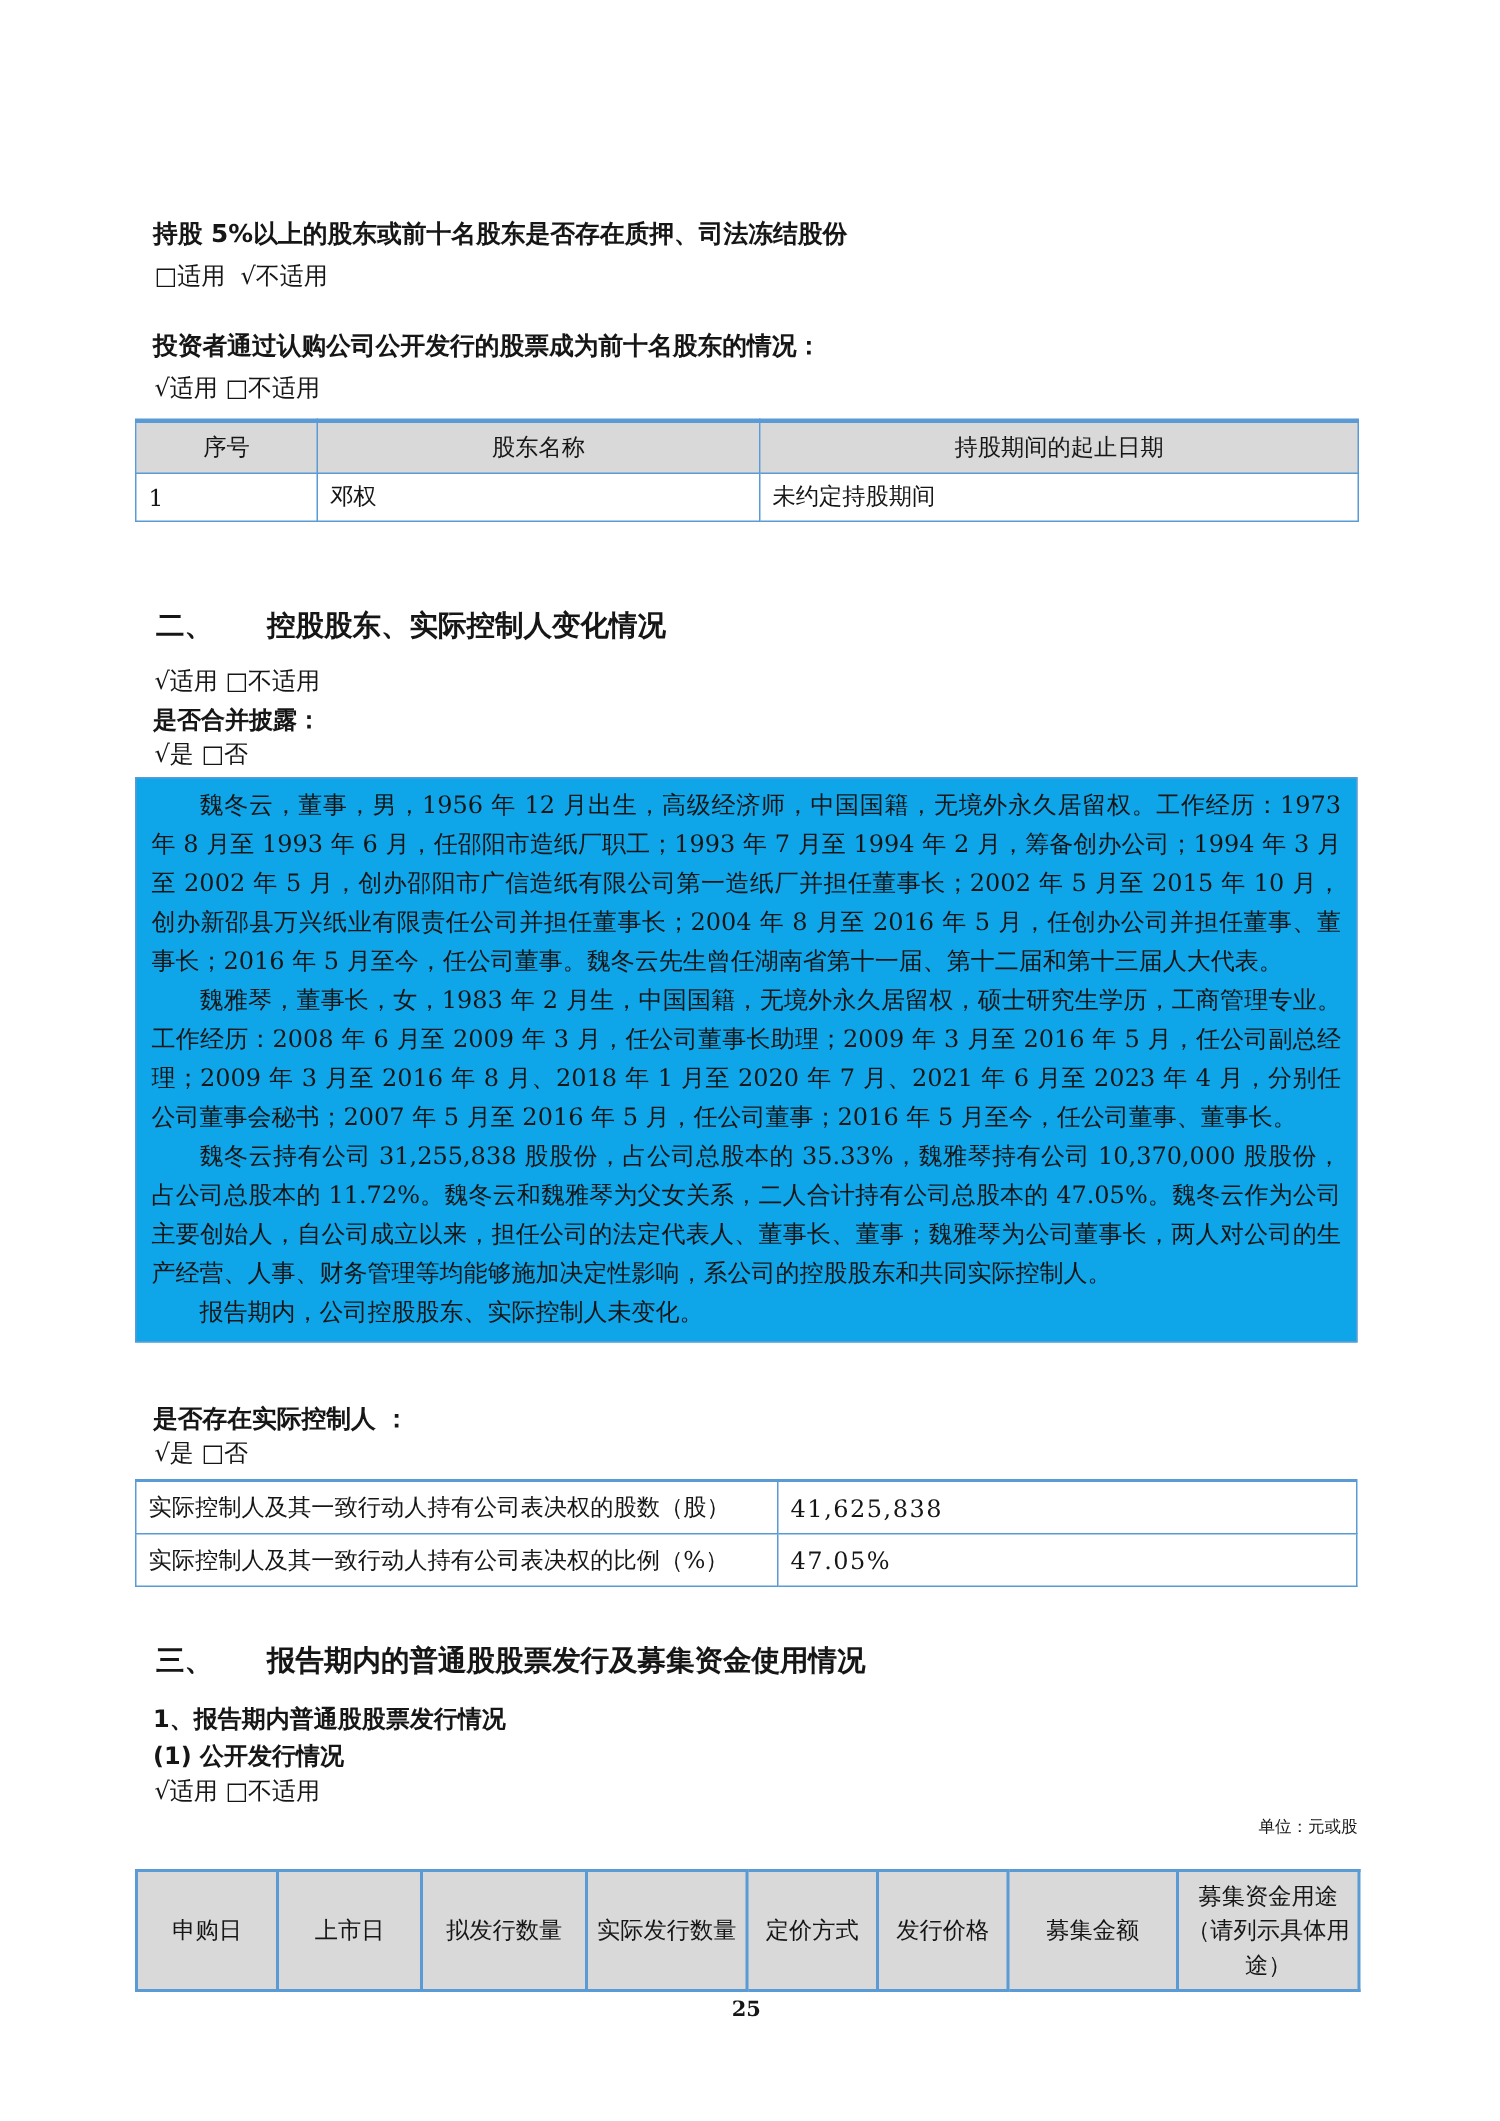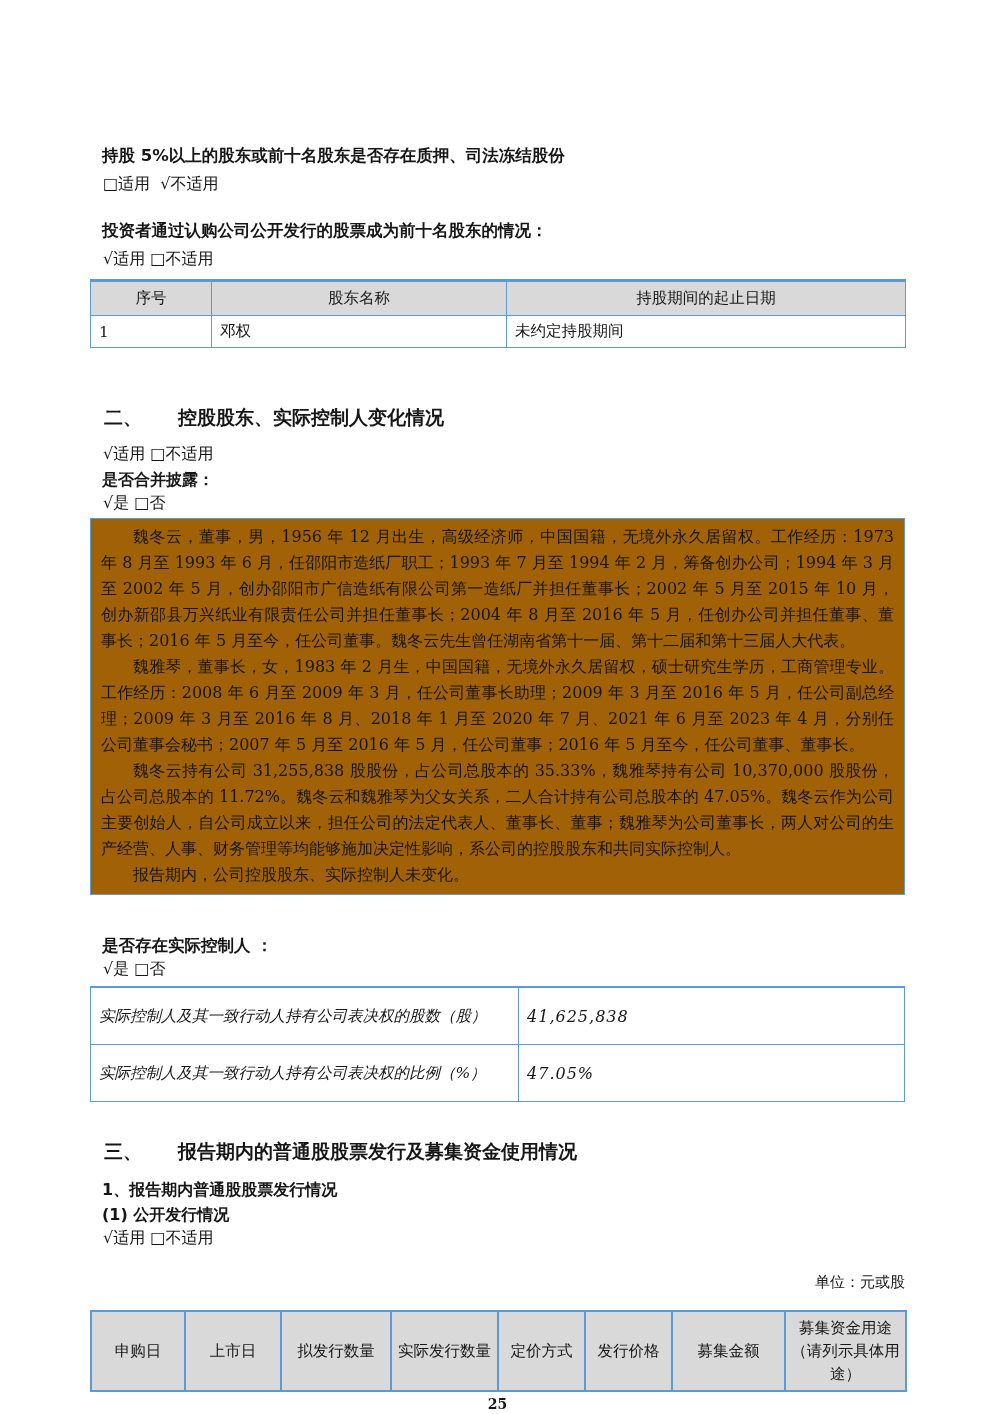--- a/index.html
+++ b/index.html
@@ -31,40 +31,40 @@
     font-weight:700; font-size:19px; line-height:26px;
     margin-left:14px; margin-top:56px;
   }
   .sec-title .sec-no { margin-right:36px; }
   .sub-bold {
     font-family:"DejaVu Sans","Liberation Sans",sans-serif;
     font-weight:700; font-size:16px; line-height:23px; margin-left:12px; margin-top:2px;
   }
   
   .narrative-box {
-    margin-top:3px; border:1px solid #5b9bd5; background:#a16207;
+    margin-top:3px; border:1px solid #5b9bd5; background:#0ea5e9;
     padding:5px 10px 6px 10px; width:793px;
   }
   .narrative-box p {
     margin:0; text-indent:2em; line-height:26px; font-size:16px;
     text-align:justify;
   }
   
   .tbl-controller { margin-top:5px; border-top:2px solid #5b9bd5; }
-  .tbl-controller td { padding:16px 8px;font-style:italic; }
+  .tbl-controller td { padding:5px 8px; }
   .tbl-controller .lbl { width:50.5%; text-align:left; line-height:24px; }
   .tbl-controller .val { font-size:16px; letter-spacing:1px; }
   
   .tbl-issue { margin-top:18px; }
   .tbl-issue th {
     border:2px solid #5b9bd5; background:#d9d9d9;
     height:74px; text-align:center; vertical-align:middle;
     padding:2px 4px; line-height:23px; font-size:15.5px;
   }
-  .unit-note { text-align:right; margin-top:22px; line-height:20px; font-size:15px; }
+  .unit-note { text-align:right; margin-top:2px; line-height:20px; font-size:11px; }
   .page-number {
     text-align:center; margin-top:3px; font-size:14px; line-height:18px;font-weight:bold;
   }
 </style>
 </head>
 <body>
 
 <div class="content">
 
   <div class="bold-head">持股 5%以上的股东或前十名股东是否存在质押、司法冻结股份</div>

